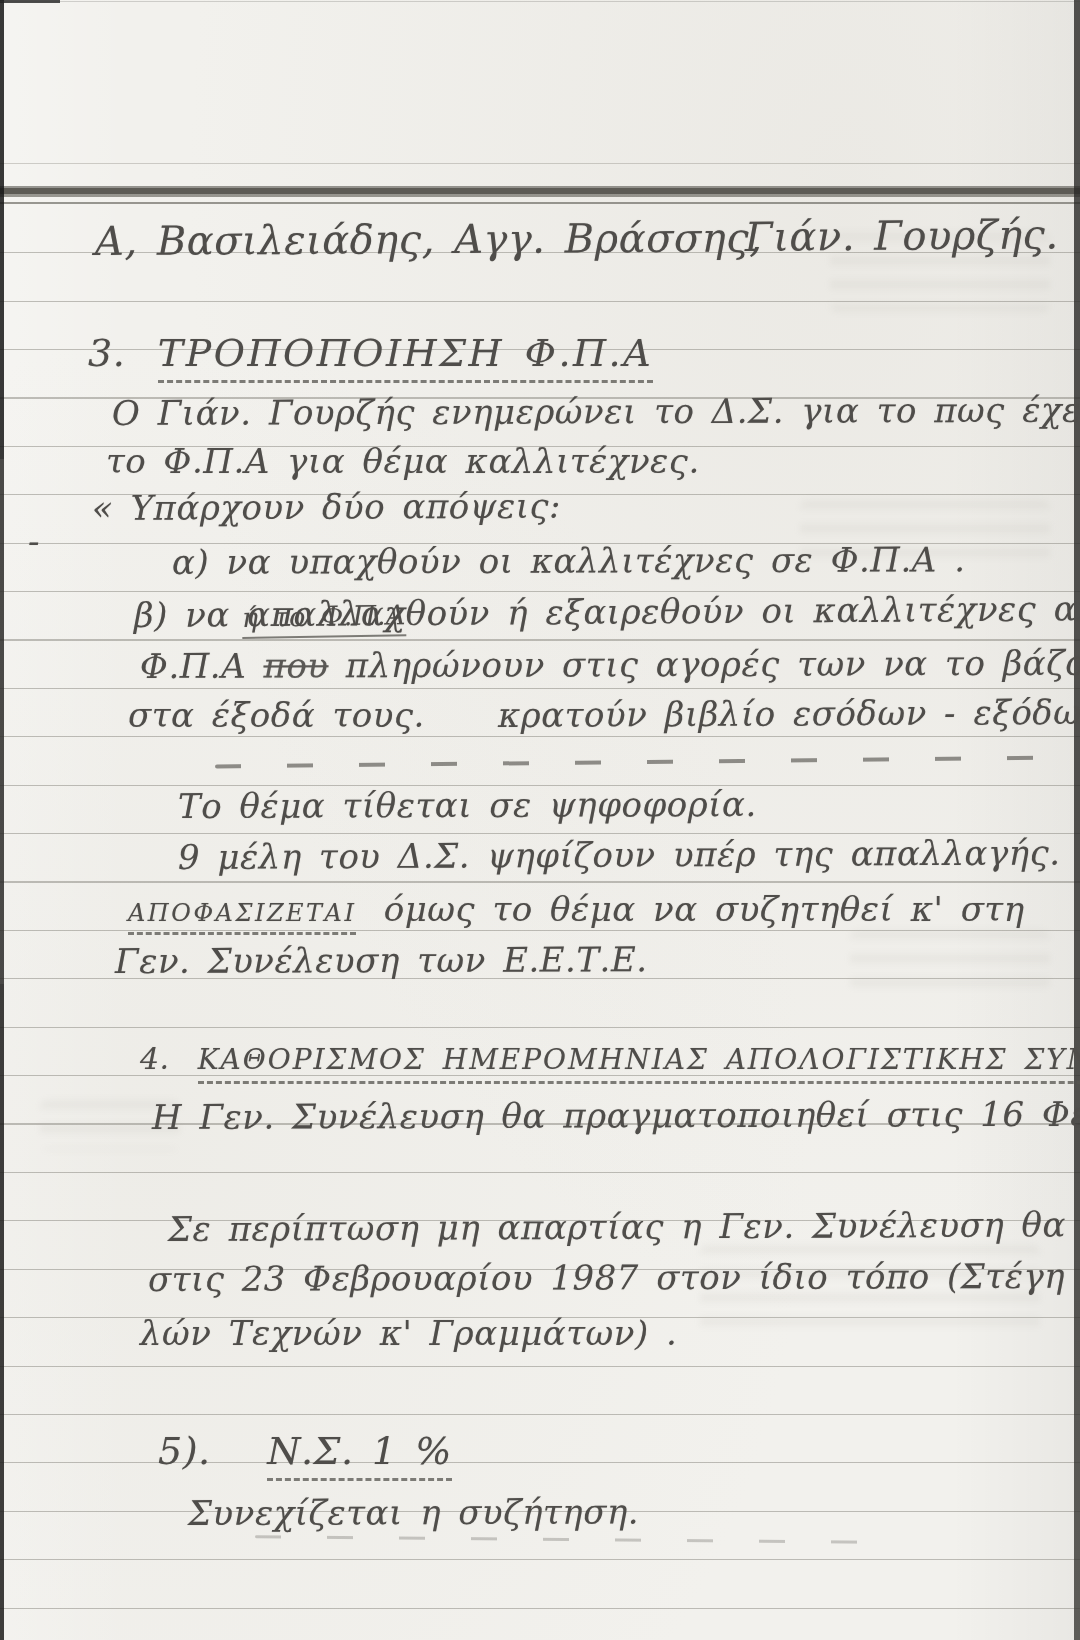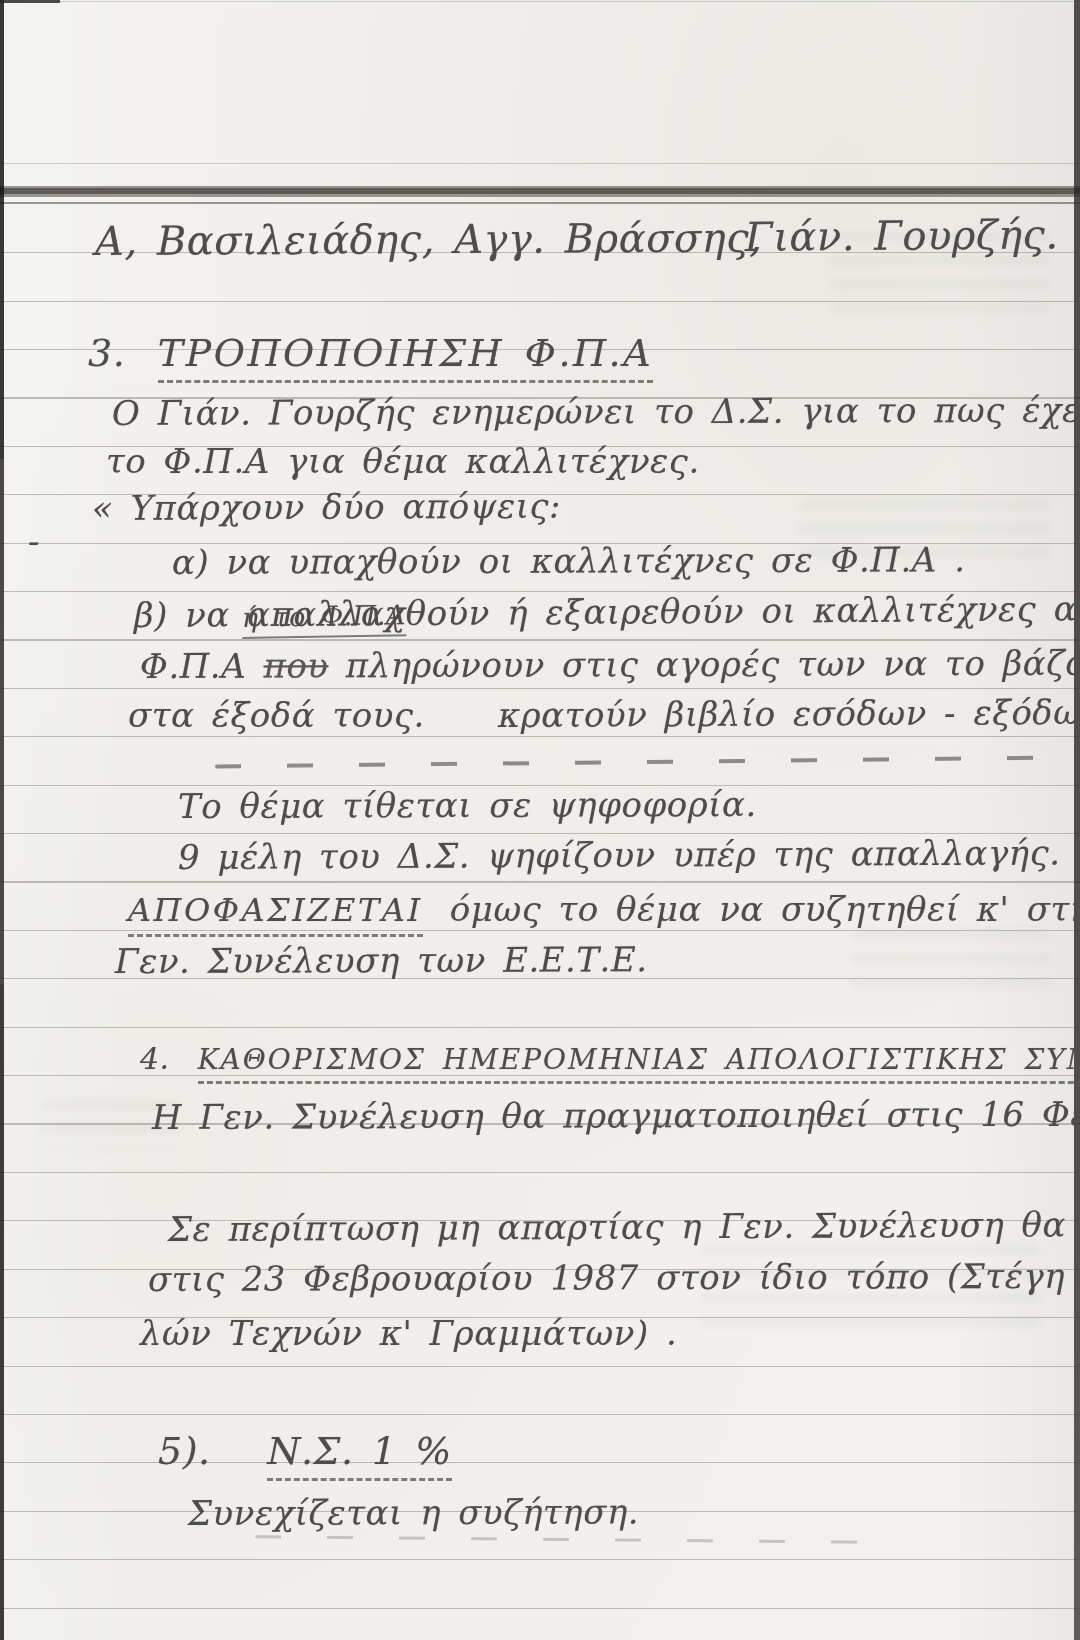--- a/index.html
+++ b/index.html
@@ -93,21 +93,21 @@
     <span>πληρώνουν στις αγορές των να το βάζουν</span>
   </div>
   <div class="hw" style="left:128px;top:694px;">στα έξοδά τους.</div>
   <div class="hw" style="left:498px;top:694px;transform:rotate(-.3deg);">κρατούν βιβλίο εσόδων - εξόδων.</div>
 
   <div class="sep-dashes" style="left:215px;top:760px;width:850px;transform:rotate(-.6deg);"></div>
 
   <div class="hw" style="left:178px;top:785px;transform:rotate(-.2deg);">Το θέμα τίθεται σε ψηφοφορία.</div>
   <div class="hw" style="left:178px;top:836px;transform:rotate(-.3deg);">9 μέλη του Δ.Σ. ψηφίζουν υπέρ της απαλλαγής.</div>
   <div class="hw" style="left:128px;top:888px;">
-    <span class="caps u-dash" style="font-size:32px;">ΑΠΟΦΑΣΙΖΕΤΑΙ</span>
+    <span class="caps u-dash" style="font-size:24px;">ΑΠΟΦΑΣΙΖΕΤΑΙ</span>
     <span style="margin-left:10px;">όμως το θέμα να συζητηθεί κ' στη</span>
   </div>
   <div class="hw" style="left:115px;top:940px;transform:rotate(-.2deg);">Γεν. Συνέλευση των Ε.Ε.Τ.Ε.</div>
 
   <div class="hw" style="left:140px;top:1040px;font-size:30px;">
     <span>4.</span>
     <span class="caps u-dash" style="margin-left:12px;font-size:28px;letter-spacing:2px;">ΚΑΘΟΡΙΣΜΟΣ ΗΜΕΡΟΜΗΝΙΑΣ ΑΠΟΛΟΓΙΣΤΙΚΗΣ ΣΥΝΕΛΕΥΣΗΣ.</span>
   </div>
   <div class="hw" style="left:152px;top:1096px;transform:rotate(-.2deg);">Η Γεν. Συνέλευση θα πραγματοποιηθεί στις 16 Φεβ-</div>
   <div class="hw" style="left:168px;top:1208px;transform:rotate(-.3deg);">Σε περίπτωση μη απαρτίας η Γεν. Συνέλευση θα γίνει</div>

